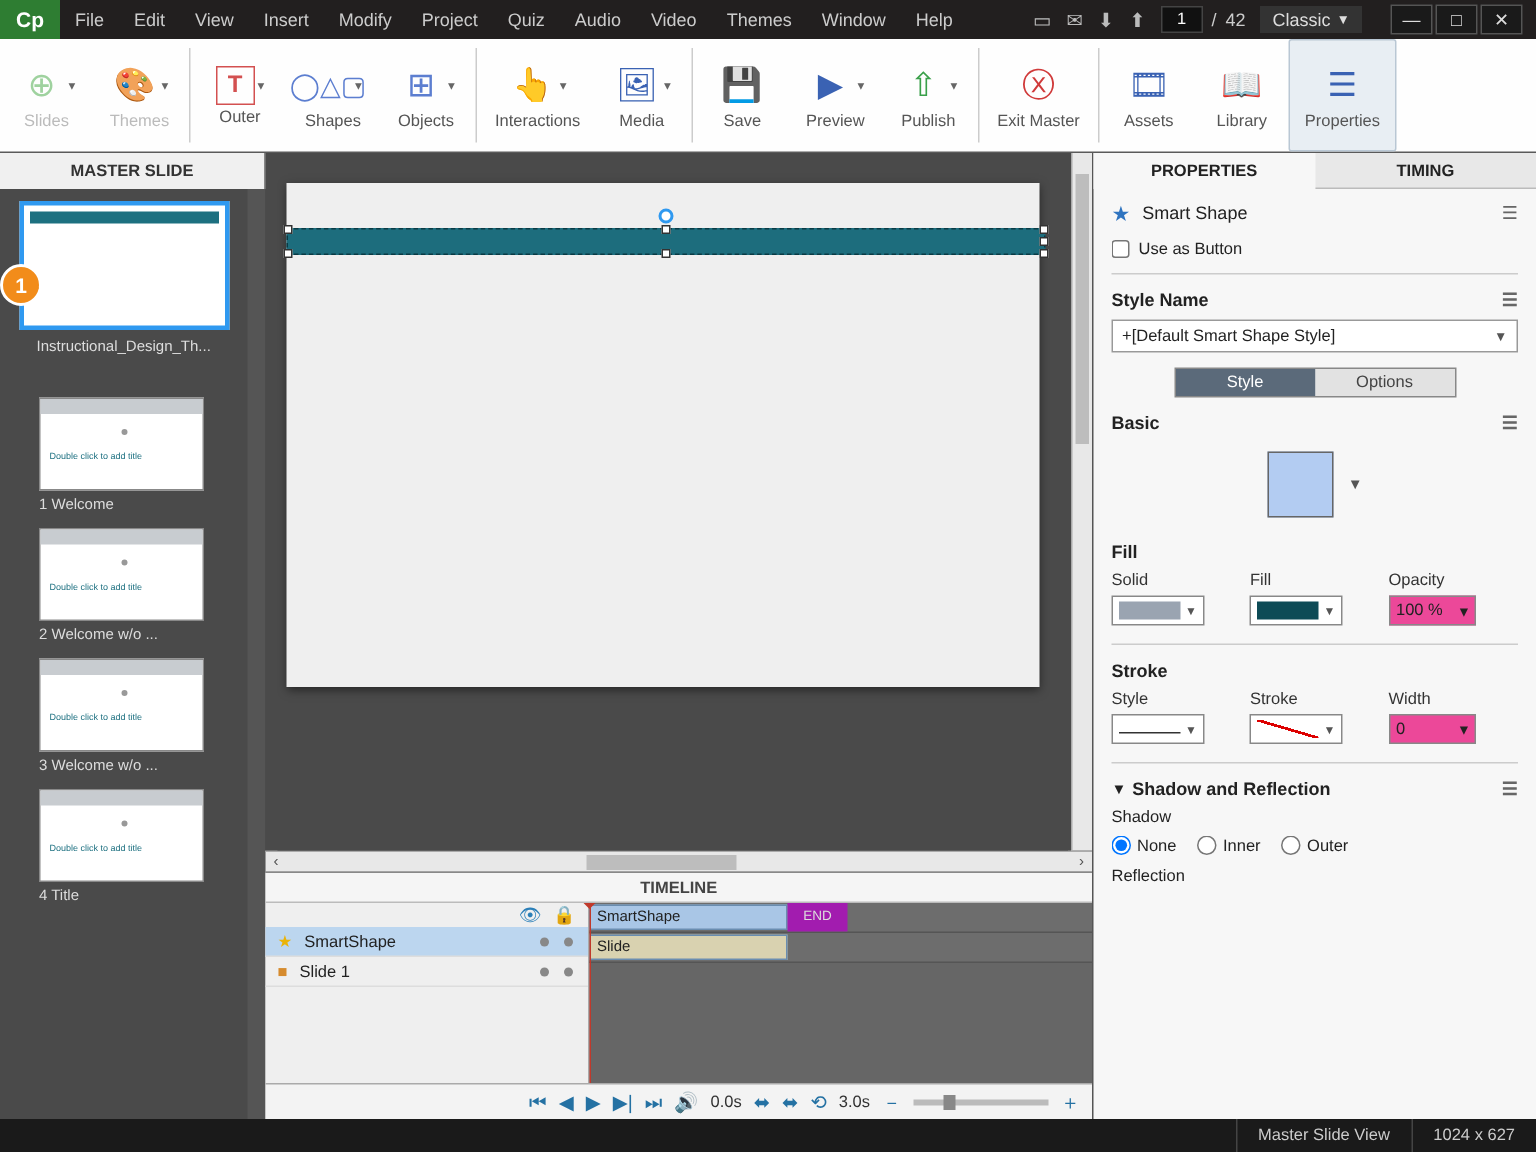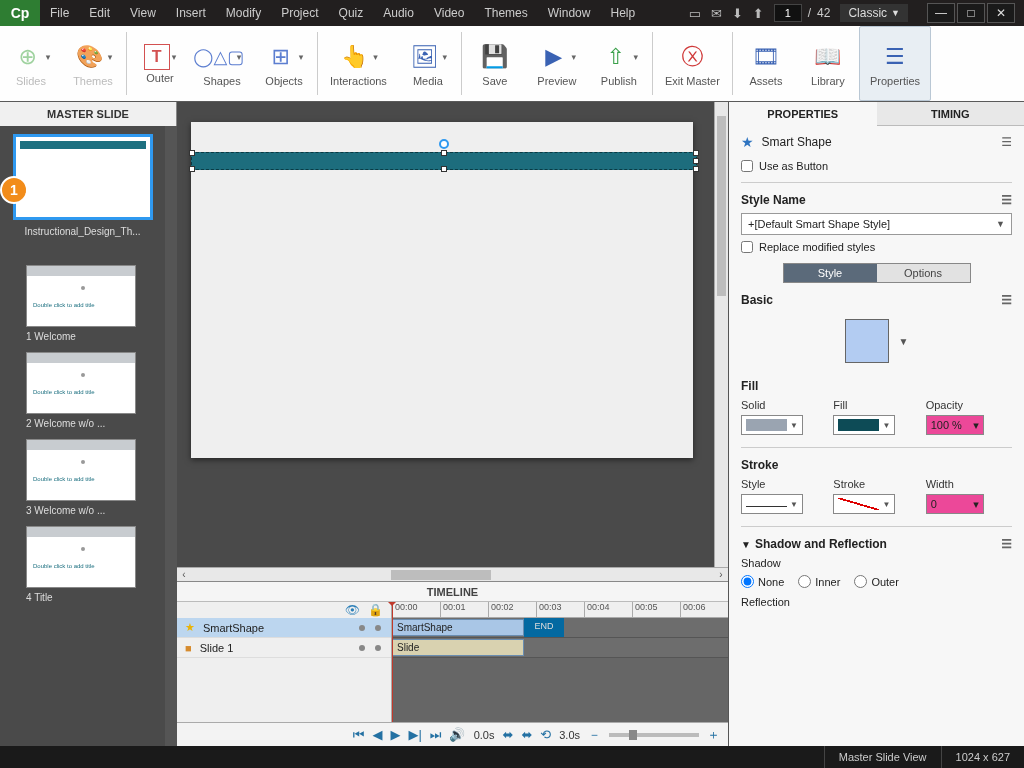--- a/index.html
+++ b/index.html
@@ -79,21 +79,21 @@
 .tl-row.sel { background: #bcd6ef; }
 .tl-row .dots { margin-left: auto; display: flex; gap: 10px; padding-right: 10px; }
 .tl-row .dots span { width: 6px; height: 6px; background: #888; border-radius: 50%; display: block; }
 .tl-right { flex: 1; background: #666; position: relative; }
 .tl-ruler { height: 16px; background: #efefef; display: flex; font-size: 9px; color: #555; border-bottom: 1px solid #aaa; }
 .tl-ruler span { width: 48px; border-left: 1px solid #aaa; padding-left: 2px; }
 .tl-track { height: 20px; position: relative; background: #6d6d6d; border-bottom: 1px solid #555; }
 .clip { position: absolute; left: 0; height: 17px; top: 1px; border: 1px solid #6a8db0; font-size: 10px; padding-left: 4px; line-height: 15px; }
 .clip.ss { width: 132px; background: #a9c6e6; }
 .clip.sl { width: 132px; background: #d9d2b0; }
-.endcap { position: absolute; left: 132px; top: 0; bottom: 0; width: 40px; background: #0369a1; color: #ddd; font-size: 9px; text-align: center; line-height: 16px; }
+.endcap { position: absolute; left: 132px; top: 0; bottom: 0; width: 40px; background: #a21caf; color: #ddd; font-size: 9px; text-align: center; line-height: 16px; }
 .playhead { position: absolute; left: 0; top: 0; bottom: 0; width: 1px; background: #c0392b; }
 .playhead::before { content: ""; position: absolute; top: 0; left: -4px; border: 4px solid transparent; border-top-color: #c0392b; }
 .tl-controls { height: 24px; background: #f3f3f3; border-top: 1px solid #aaa; display: flex; align-items: center; gap: 8px; padding: 0 8px; color: #2471a3; }
 .tl-controls .spacer { flex: 1; }
 .tl-controls span { font-size: 13px; }
 
 
 .rightp { width: 296px; background: #f7f7f7; border-left: 1px solid #555; display: flex; flex-direction: column; }
 .rp-tabs { display: flex; height: 24px; }
 .rp-tabs div { flex: 1; text-align: center; font-size: 11px; font-weight: bold; line-height: 24px; background: #e8e8e8; border-bottom: 1px solid #bbb; }
@@ -361,29 +361,20 @@
                 <span style="color:#d68b2e">■</span>
                 <span>Slide 1</span>
                 <div class="dots">
                   <span></span>
                   <span></span>
                 </div>
               </div>
             </div>
         </div>
         <div class="tl-right">
-          <div class="tl-ruler" id="tlruler">
-              <span>00:00</span>
-              <span>00:01</span>
-              <span>00:02</span>
-              <span>00:03</span>
-              <span>00:04</span>
-              <span>00:05</span>
-              <span>00:06</span>
-            </div>
           <div class="tl-track" style="background:#6d6d6d">
             <div class="clip ss">SmartShape</div>
             <div class="endcap">END</div>
           </div>
           <div class="tl-track">
             <div class="clip sl">Slide</div>
           </div>
           <div class="playhead"></div>
         </div>
       </div>
@@ -426,24 +417,20 @@
       </label>
       <div class="hr"></div>
       <div class="sec-head">
         <span>Style Name</span>
         <span class="rp-menu">☰</span>
       </div>
       <div class="sel-box">
         <span>+[Default Smart Shape Style]</span>
           <span class="arr">▼</span>
       </div>
-      <label class="chk">
-        <input type="checkbox" style="">
-          <span>Replace modified styles</span>
-      </label>
       <div class="seg">
         <div class="on">Style</div>
         <div class="off">Options</div>
       </div>
       <div class="sec-head">
         <span>Basic</span>
         <span class="rp-menu">☰</span>
       </div>
       <div class="swatch-row">
         <div class="swatch"></div>

